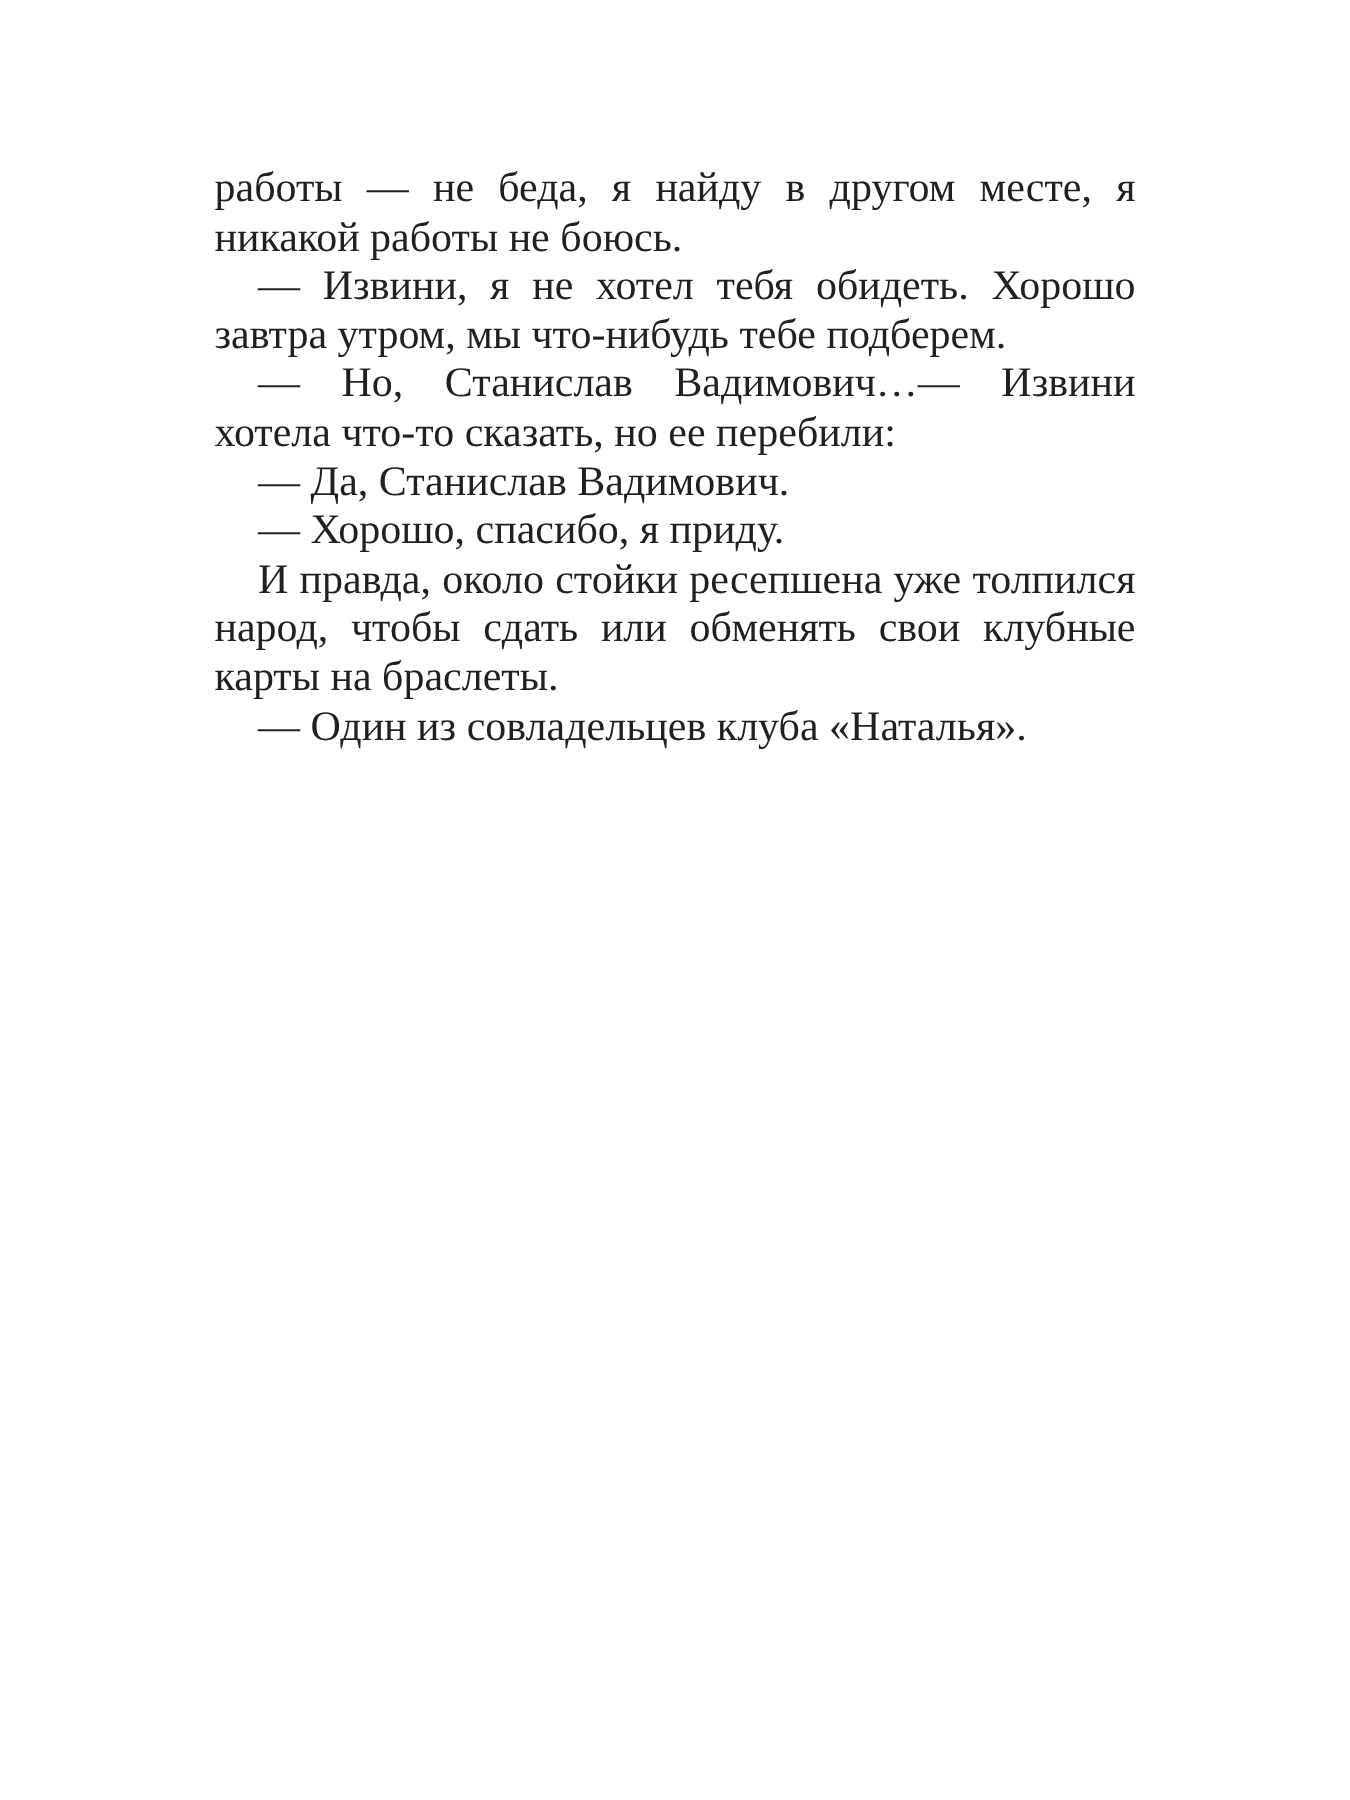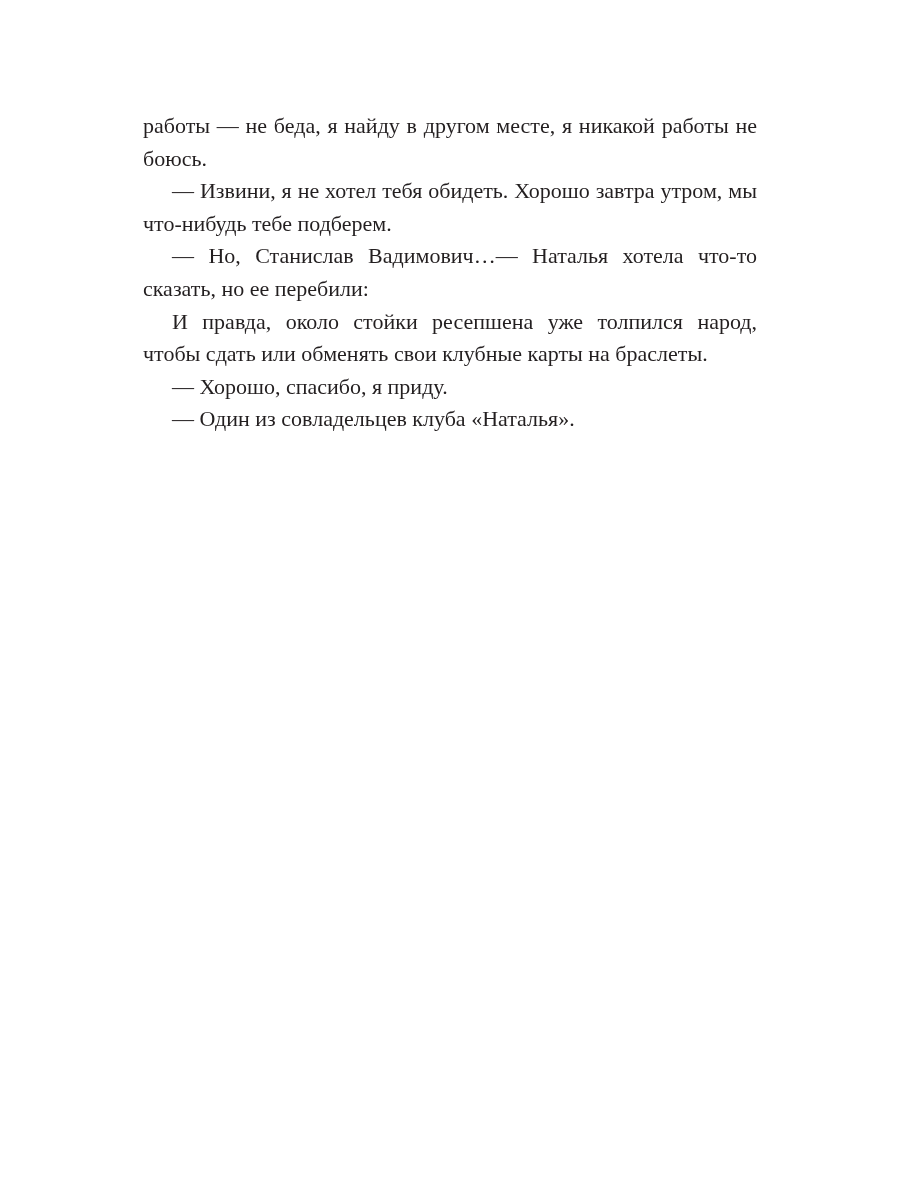--- a/index.html
+++ b/index.html
@@ -12,21 +12,21 @@
       height: 1200px;
       position: relative;
       overflow: hidden;
     }
     .page {
       position: absolute;
       left: 143px;
       top: 110px;
       width: 614px;
       font-family: "Liberation Serif", "DejaVu Serif", serif;
-      font-size: 22px;
+      font-size: 28px;
       line-height: 32.6px;
       color: #231f20;
     }
     .para {
       margin: 0;
       text-align: justify;
       text-indent: 29px;
       hyphens: manual;
     }
     .para.no-indent {
@@ -35,17 +35,18 @@
     .para.last-left {
       text-align-last: left;
     }
   </style>
 </head>
 <body>
 
 <div class="page">
   <p class="para no-indent last-left">работы — не беда, я найду в другом месте, я никакой работы не боюсь.</p>
   <p class="para last-left">— Извини, я не хотел тебя обидеть. Хорошо завтра утром, мы что-нибудь тебе подберем.</p>
-  <p class="para last-left">— Но, Станислав Вадимович…— Наталья хотела что-то сказать, но ее перебили:</p>
+  <p class="para last-left">— Но, Станислав Вадимович…— Извини хотела что-то сказать, но ее перебили:</p>
+  <p class="para last-left">— Да, Станислав Вадимович.</p>
+  <p class="para last-left">— Хорошо, спасибо, я приду.</p>
   <p class="para last-left">И правда, около стойки ресепшена уже толпился народ, чтобы сдать или обменять свои клубные карты на браслеты.</p>
-  <p class="para last-left">— Хорошо, спасибо, я приду.</p>
   <p class="para last-left">— Один из совладельцев клуба «Наталья».</p>
 </div>
 
 </body></html>

